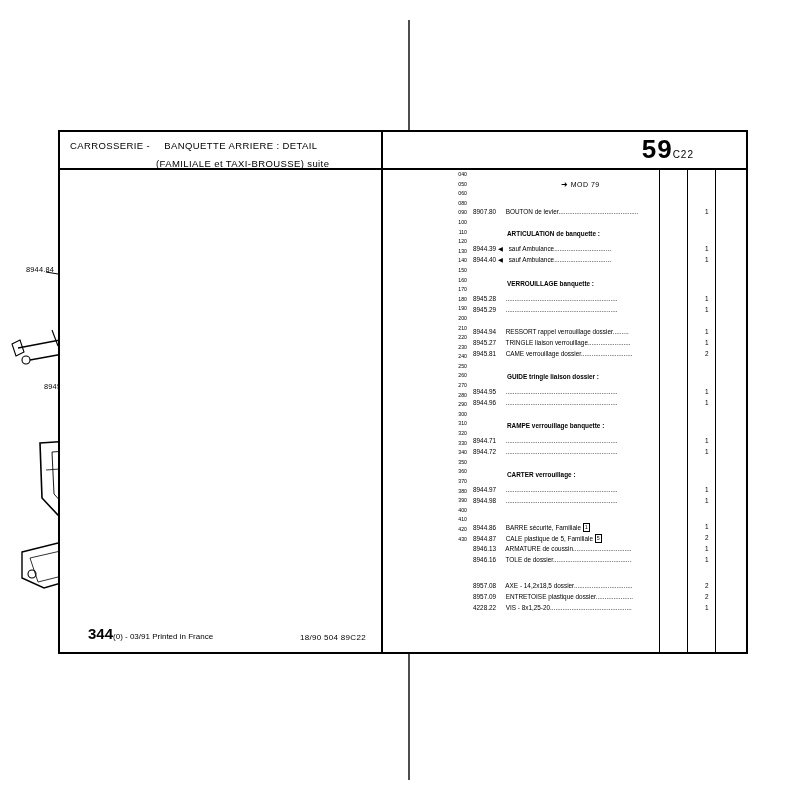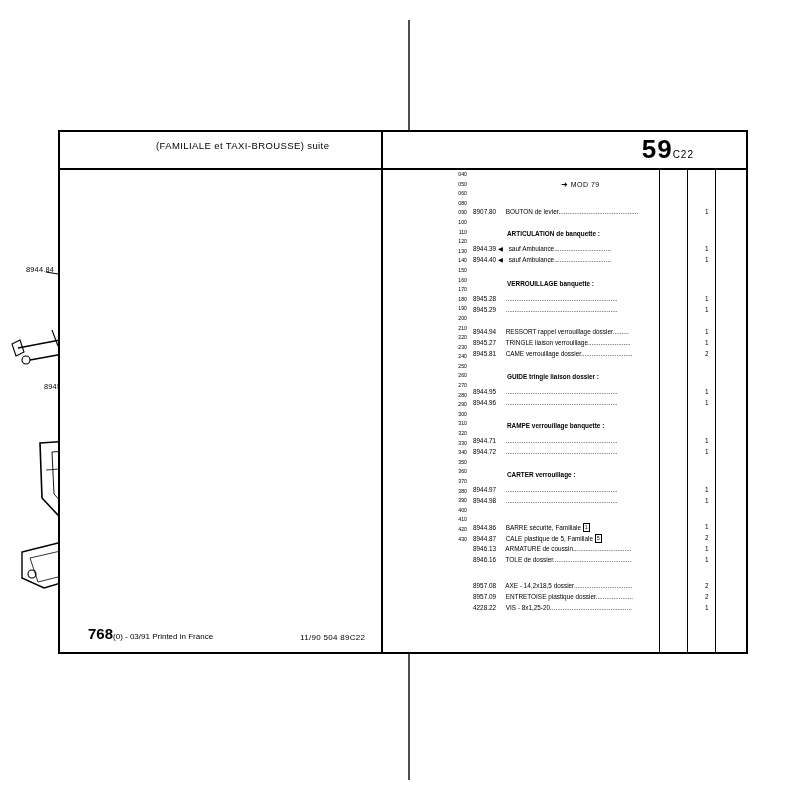--- a/index.html
+++ b/index.html
@@ -6,21 +6,21 @@
   body{width:800px;height:800px;overflow:hidden;font-family:"Liberation Sans",sans-serif;color:#000;}
   #page{position:relative;width:800px;height:800px;}
 
   
   .sheet{position:absolute;left:58px;top:130px;width:686px;height:520px;border:2px solid #000;background:#fff;}
   .vline{position:absolute;background:#000;}
 
   
   .hdr-left{position:absolute;left:10px;top:8px;font-size:9.5px;letter-spacing:.4px;}
   .hdr-left .l1{white-space:nowrap;}
-  .hdr-left .l2{white-space:nowrap;margin-top:0;padding-left:86px;}
+  .hdr-left .l2{white-space:nowrap;margin-top:7px;padding-left:86px;}
   .hdr-num{position:absolute;right:52px;top:2px;font-size:26px;font-weight:bold;letter-spacing:1px;}
   .hdr-num small{font-size:10px;font-weight:normal;}
 
   
   .tbl{position:absolute;left:381px;top:34px;width:303px;bottom:0;}
   .codecol{position:absolute;left:0;top:4px;width:26px;font-size:5.2px;line-height:9.6px;text-align:right;color:#000;}
   .rows{position:absolute;left:32px;top:4px;right:0;bottom:0;font-size:6.4px;line-height:8.6px;}
   .r{position:absolute;white-space:nowrap;}
   .qty{position:absolute;font-size:6.4px;}
   .sub{font-weight:bold;}
@@ -221,20 +221,25 @@
     <div class="lbl" style="left:98px;top:582px">8944.40</div>
     <div class="lbl" style="left:196px;top:585px">8932.04</div>
     <div class="lbl" style="left:196px;top:595px">8957.26</div>
     <div class="lbl" style="left:340px;top:593px">8944.71*</div>
     <div class="lbl" style="left:340px;top:604px">8944.72</div>
   </div>
 
   <div class="sheet">
 
     <div class="hdr-left">
+      <div class="l1">
+        <span>CARROSSERIE -</span>
+        <span style="display:inline-block;width:8px"></span>
+        <span>BANQUETTE ARRIERE : DETAIL</span>
+      </div>
       <div class="l2">(FAMILIALE et TAXI-BROUSSE) suite</div>
     </div>
     <div class="hdr-num">
       <span>59</span><small>C22</small>
     </div>
 
     <div class="vline" style="left:0;top:36px;width:686px;height:2px;"></div>
 
     <div class="vline" style="left:321px;top:0;width:2px;height:520px;"></div>
     <div class="vline" style="left:599px;top:36px;width:1.4px;height:484px;"></div>
@@ -430,17 +435,17 @@
         <div class="r" style="left:0;top:434px">
           <span>4228.22</span>
           <span style="display:inline-block;width:6px"></span>
           <span>VIS - 8x1,25-20..............................................</span>
         </div>
         <div class="qty" style="left:232px;top:434px">1</div>
       </div>
     </div>
 
     <div class="foot-left">
-      <b>768</b><span>(0) - 03/91 Printed in France</span>
+      <b>344</b><span>(0) - 03/91 Printed in France</span>
     </div>
-    <div class="foot-mid">11/90 504 89C22</div>
+    <div class="foot-mid">18/90 504 89C22</div>
   </div>
 </div>
 
 </body></html>

